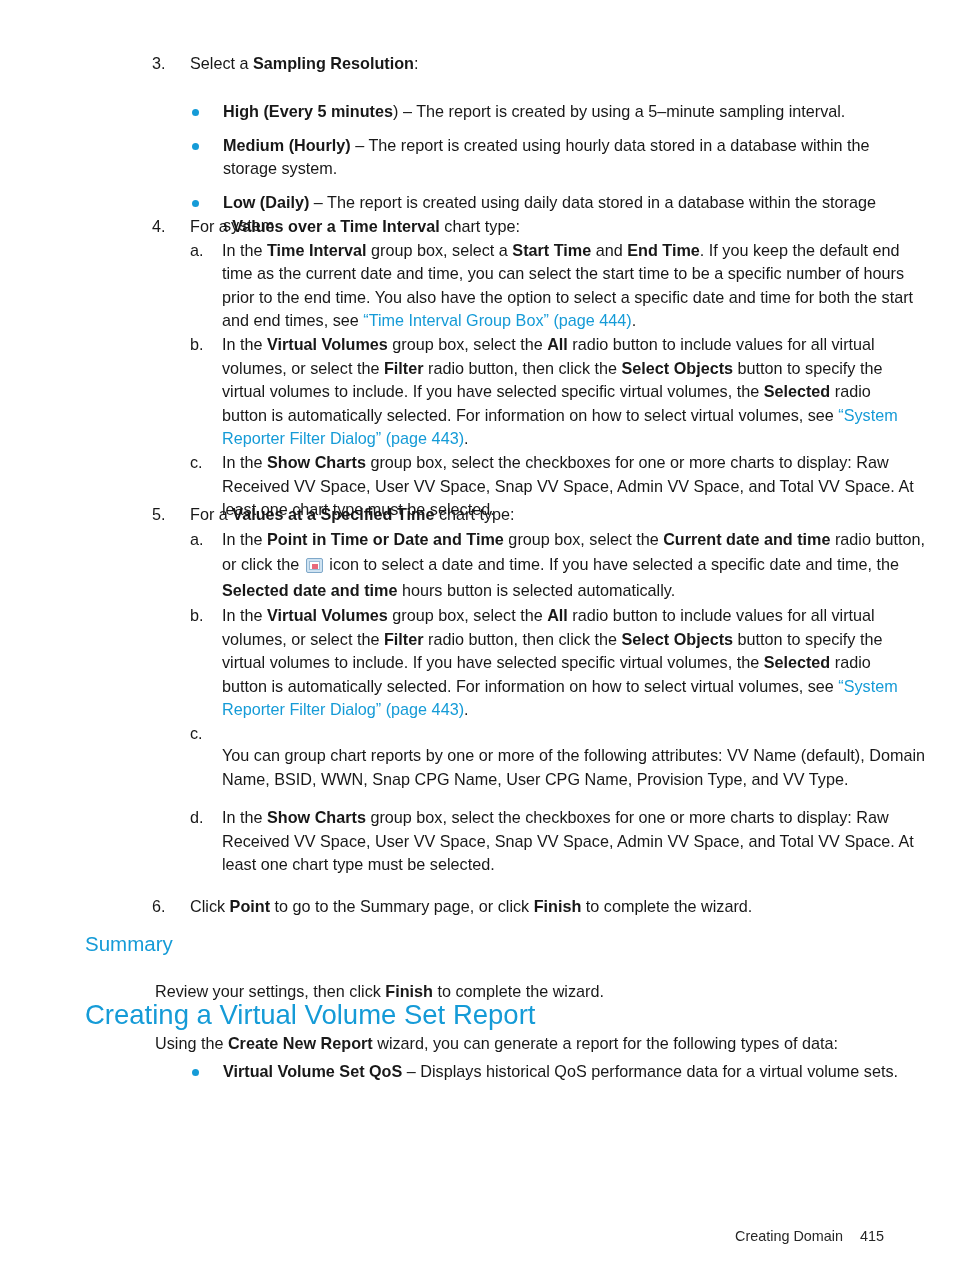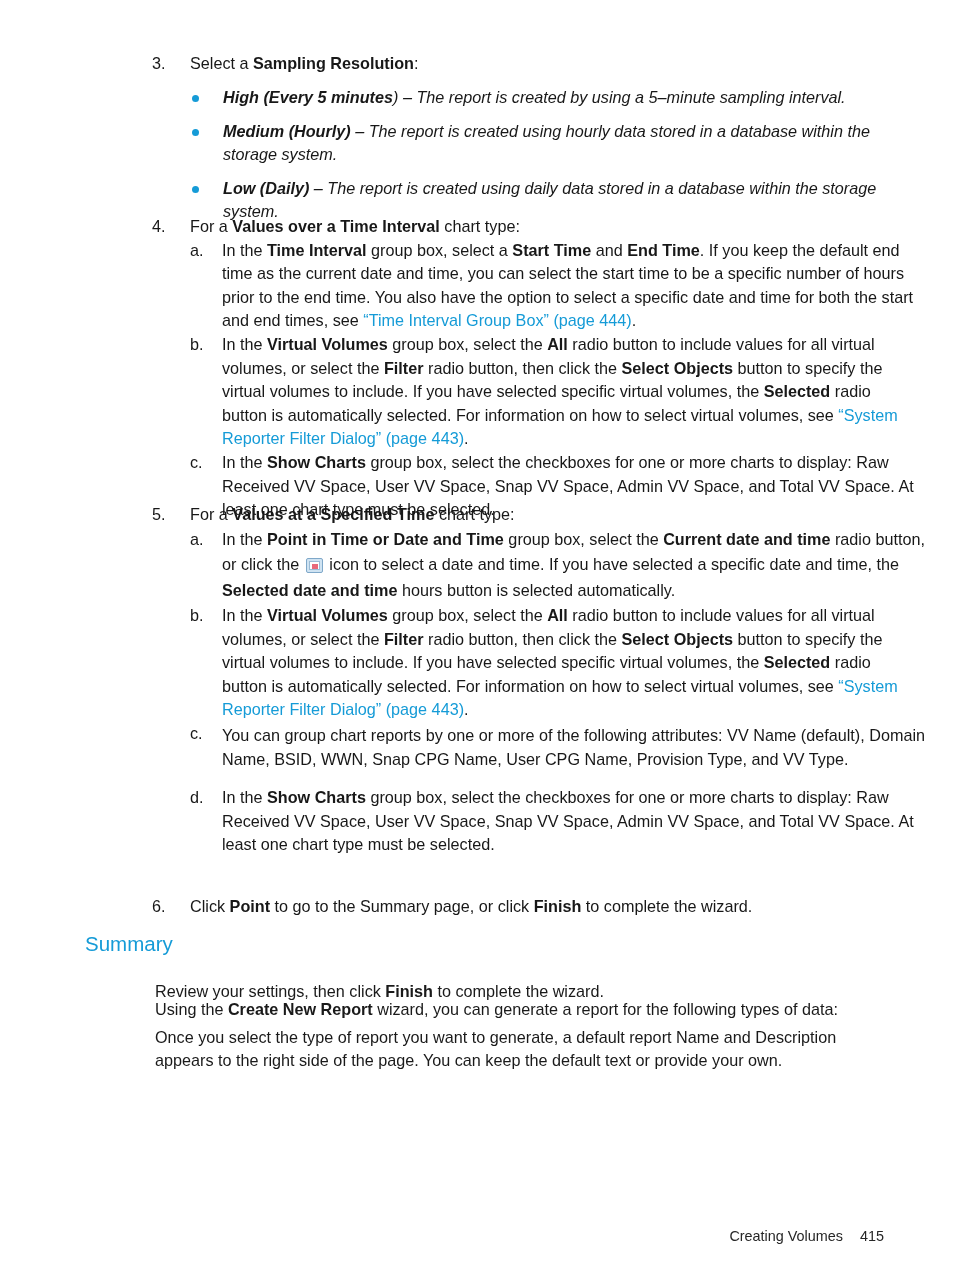--- a/index.html
+++ b/index.html
@@ -62,21 +62,21 @@
     position: absolute;
     left: 0;
     top: 0;
     width: 26px;
     font-size: 16.2px;
     line-height: 23.6px;
     color: #181818;
   }
   .alist-para {
     margin-left: 70px;  
-    margin-top: 2px;
+    margin-top: 22px;
   }
 
   
   .blist-item {
     position: relative;
     padding-left: 33px;
     margin-left: 190px;  
     margin-bottom: 10px;
   }
   .blist-item > .bullet {
@@ -175,21 +175,21 @@
 
 <div class="page">
 
   <div class="abs" style="top:52px;">
     <div class="olist-item body-text">
       <span class="marker">3.</span>
       <span><span>Select a </span><b>Sampling Resolution</b><span>:</span></span>
     </div>
   </div>
 
-  <div class="abs" style="top:86px;font-style:italic;">
+  <div class="abs" style="top:100px;">
     <div class="blist-item body-text">
       <span class="bullet"></span>
       <b>High (Every 5 minutes</b><span>) – The report is created by using a 5–minute sampling interval.</span>
     </div>
     <div class="blist-item body-text" style="width:690px;">
       <span class="bullet"></span>
       <b>Medium (Hourly)</b><span> – The report is created using hourly data stored in a database within the storage system.</span>
     </div>
     <div class="blist-item body-text" style="width:710px;">
       <span class="bullet"></span>
@@ -258,24 +258,28 @@
       <span><span>Click </span><b>Point</b><span> to go to the Summary page, or click </span><b>Finish</b><span> to complete the wizard.</span></span>
     </div>
   </div>
 
   <div class="abs" style="top:931px;">
     <h2 class="h2-heading">Summary</h2>
     <div class="indent-para" style="margin-top:23px;"><span>Review your settings, then click </span><b>Finish</b><span> to complete the wizard.</span></div>
   </div>
 
   <div class="abs" style="top:998px;">
+    <h1 class="h1-heading">Creating a Virtual Volume Set Report</h1>
 
     <div class="indent-para-wide" style="width:740px;"><span>Using the </span><b>Create New Report</b><span> wizard, you can generate a report for the following types of data:</span></div>
 
-
-    <div class="indent-para-wide" style="margin-top:4px;width:742px;">Once you select the type of report you want to generate, a default report Name and Description appears to the right side of the page. You can keep the default text or provide your own.</div>
+    <div class="blist-item body-text tight" style="margin-left:190px;margin-top:4px;width:720px;">
+      <span class="bullet"></span>
+      <b>Virtual Volume Set QoS</b><span> – Displays historical QoS performance data for a virtual volume sets.</span>
+    </div>
+
   </div>
 
   <div class="footer">
-    <span>Creating Volumes</span><span class="pg">415</span>
+    <span>Creating Domain</span><span class="pg">415</span>
   </div>
 
 </div>
 
 </body></html>

